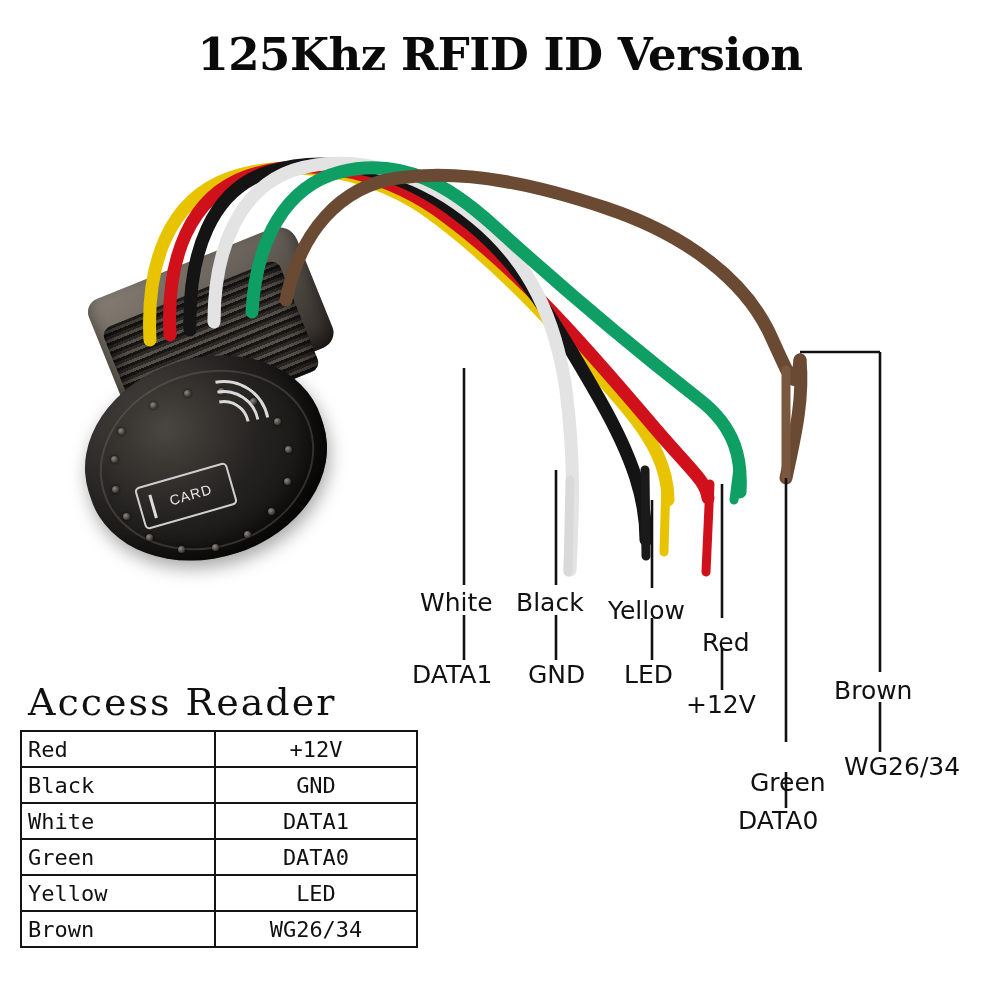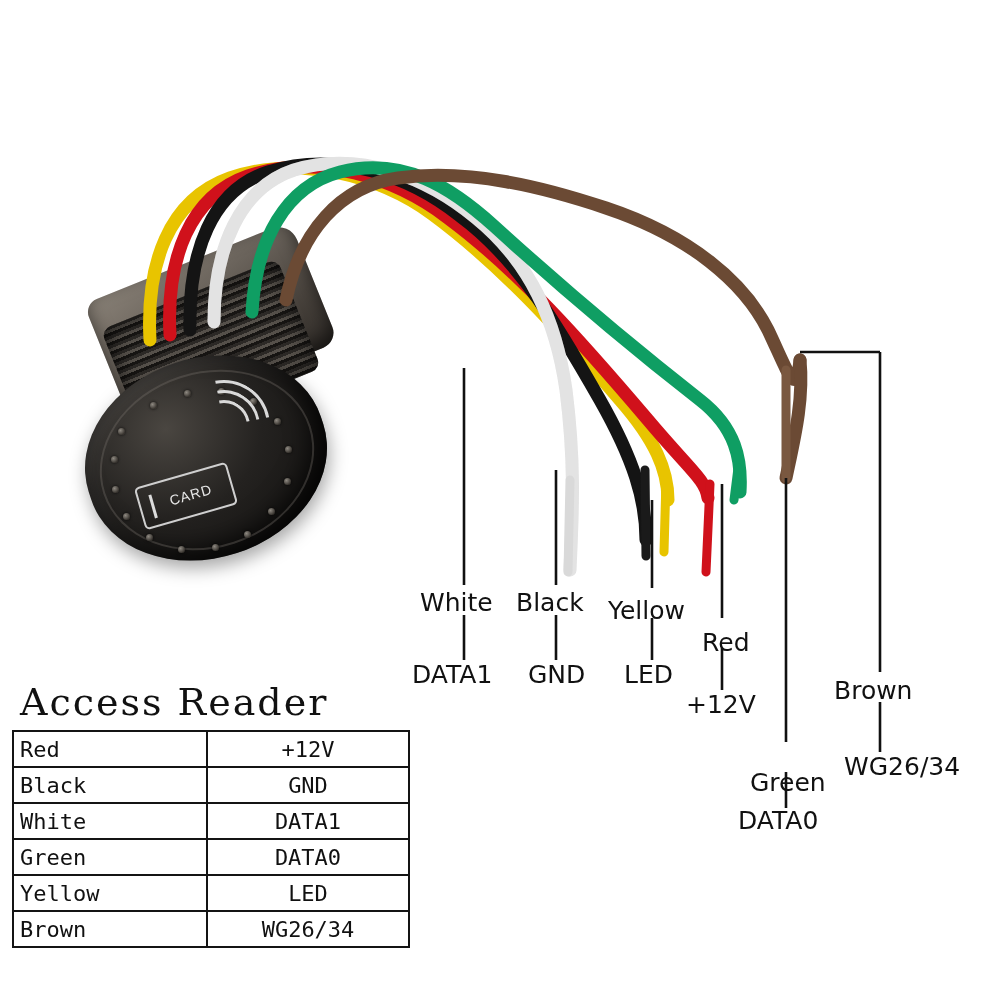--- a/index.html
+++ b/index.html
@@ -146,21 +146,21 @@
     position: absolute;
     font-family: "DejaVu Sans", sans-serif;
     font-size: 25px;
     color: #111111;
     white-space: nowrap;
   }
 
   
   #table-block {
     position: absolute;
-    left: 12px;
+    left: 20px;
     top: 680px;
     width: 380px;
   }
   #table-title {
     font-family: "DejaVu Serif", serif;
     font-size: 38px;
     color: #111;
     letter-spacing: 2px;
     margin: 0 0 6px 8px;
   }
@@ -178,20 +178,21 @@
     padding: 0 6px;
   }
   table.reader td.col1 { width: 180px; text-align: left; }
   table.reader td.col2 { width: 188px; text-align: center; }
 </style>
 </head>
 <body>
 
 <div id="page">
 
+  <div id="title">125Khz RFID ID Version</div>
 
   <div id="device">
     <div class="dev-nut"></div>
     <div class="dev-thread"></div>
     <div class="dev-face"></div>
     <div class="dev-rim"></div>
 
     <div class="led-dot" style="left:40px;  top:178px;"></div>
     <div class="led-dot" style="left:33px;  top:206px;"></div>
     <div class="led-dot" style="left:34px;  top:236px;"></div>

